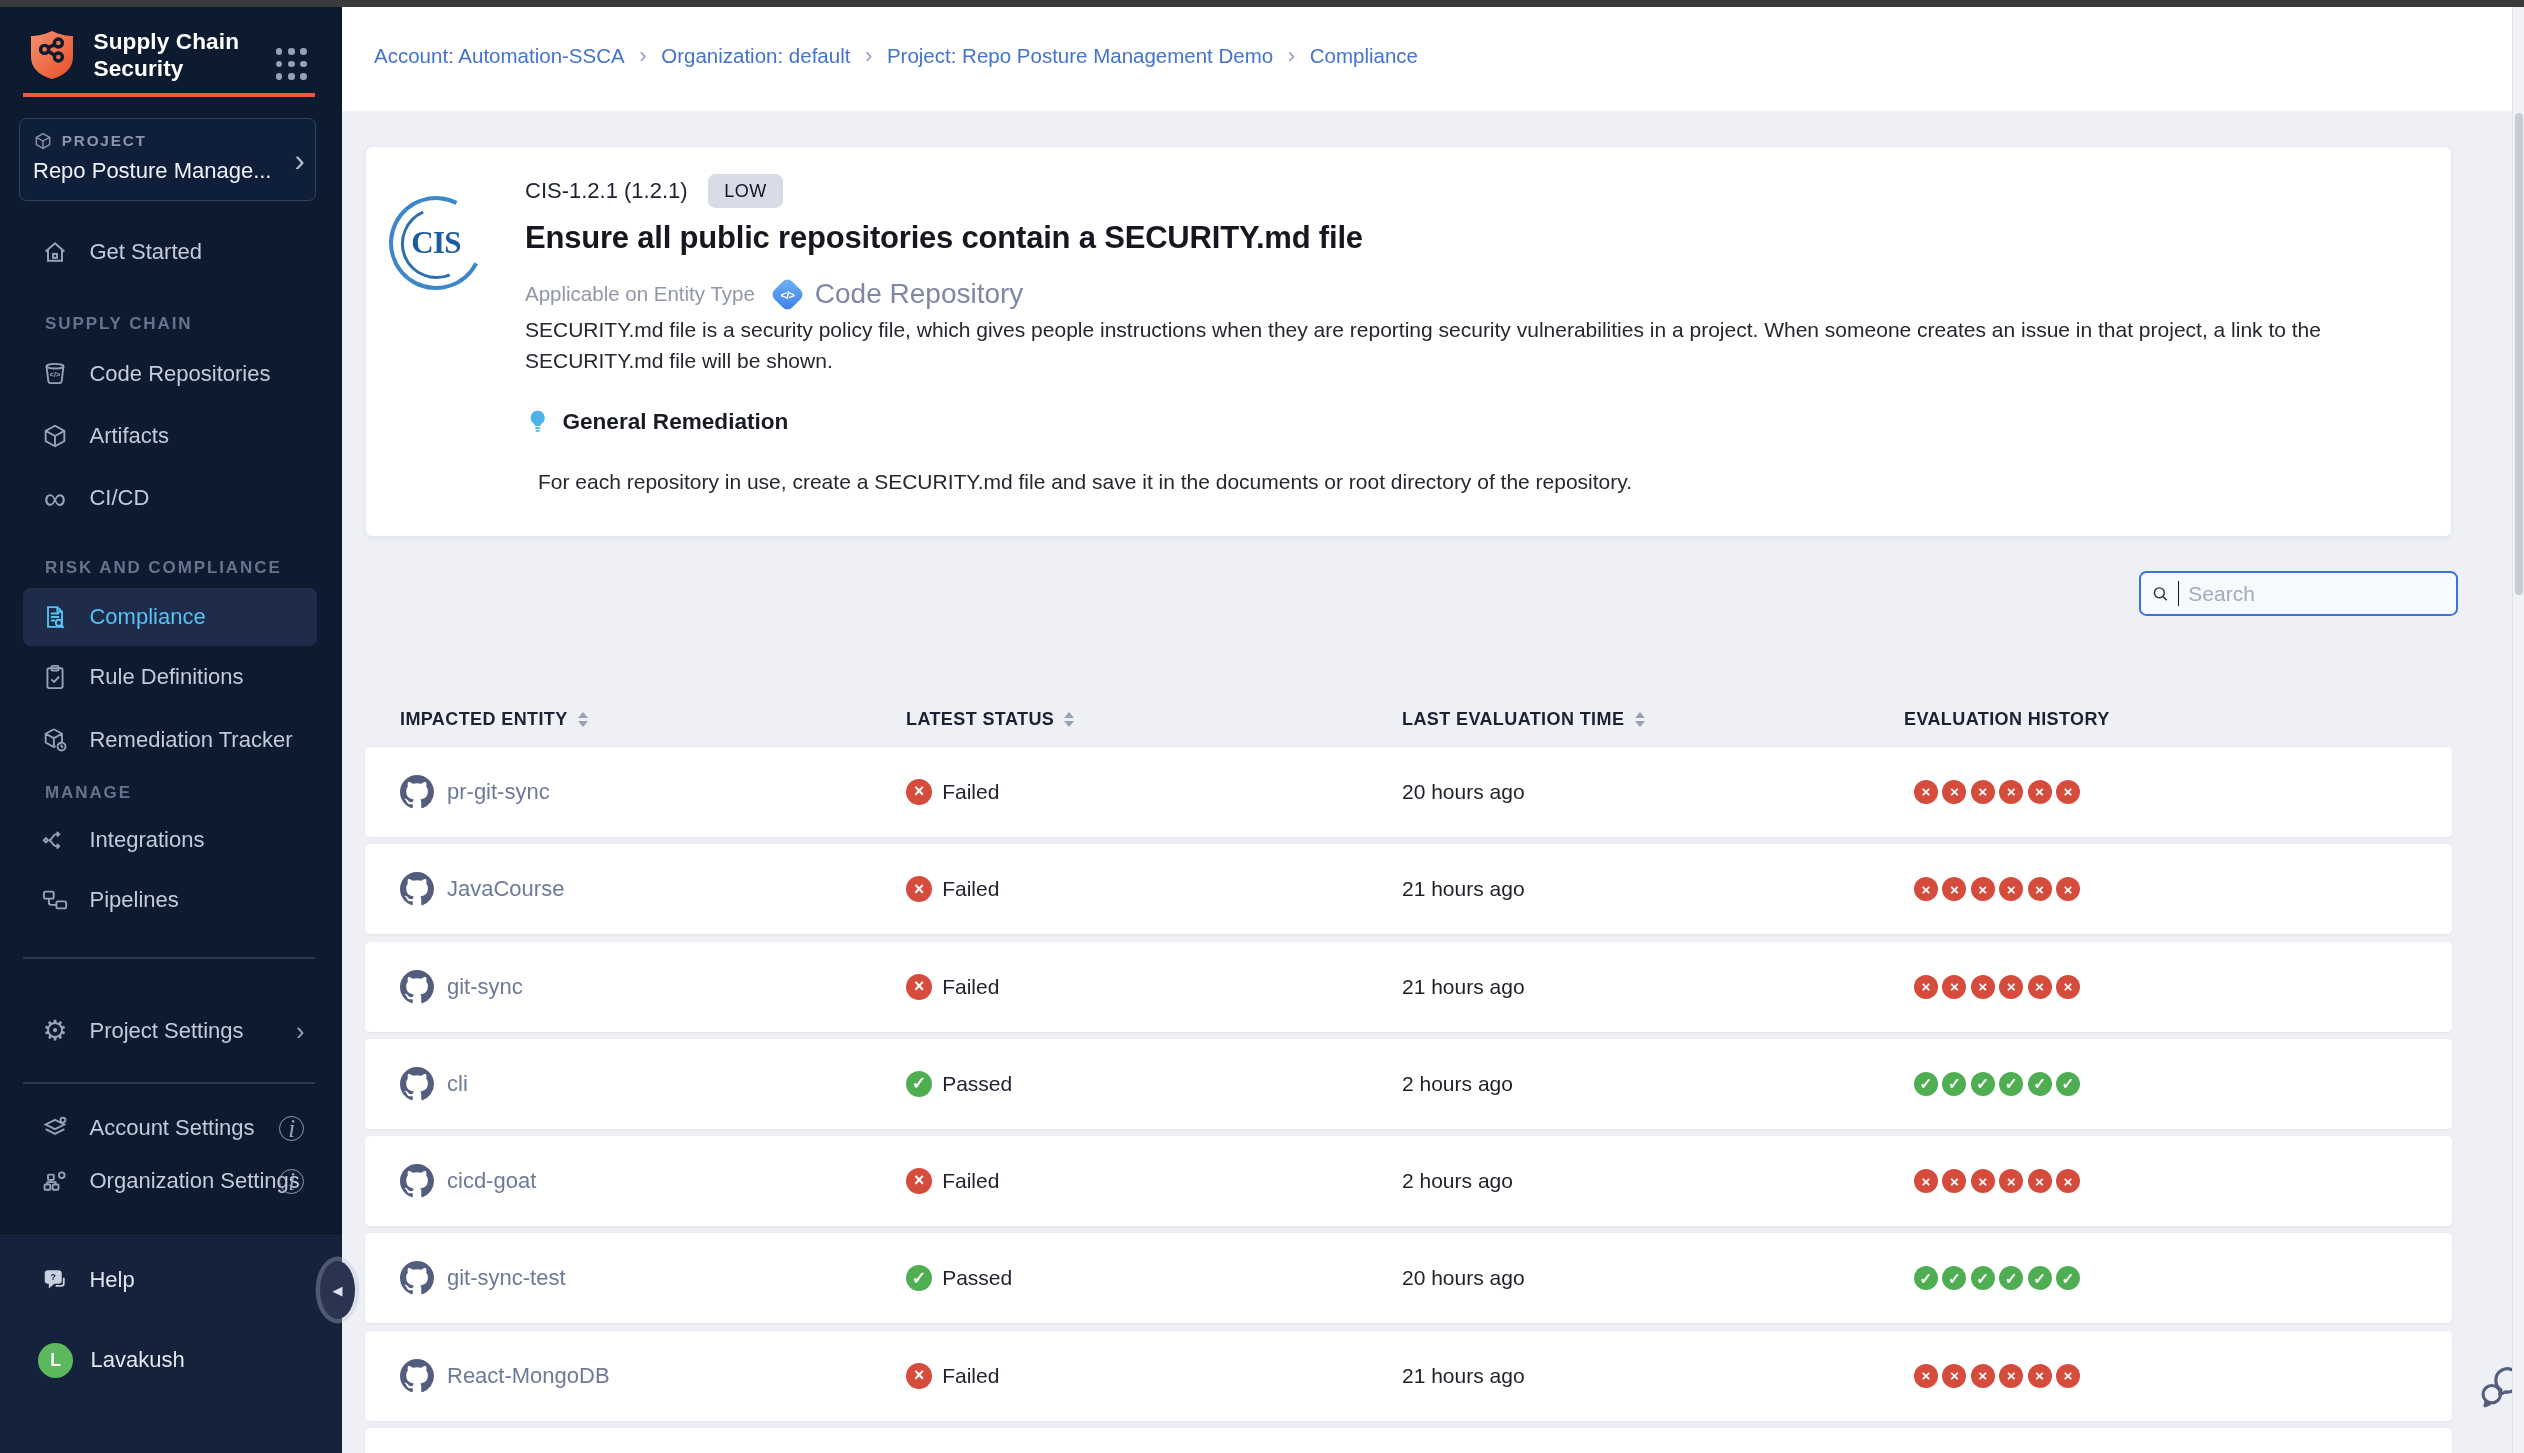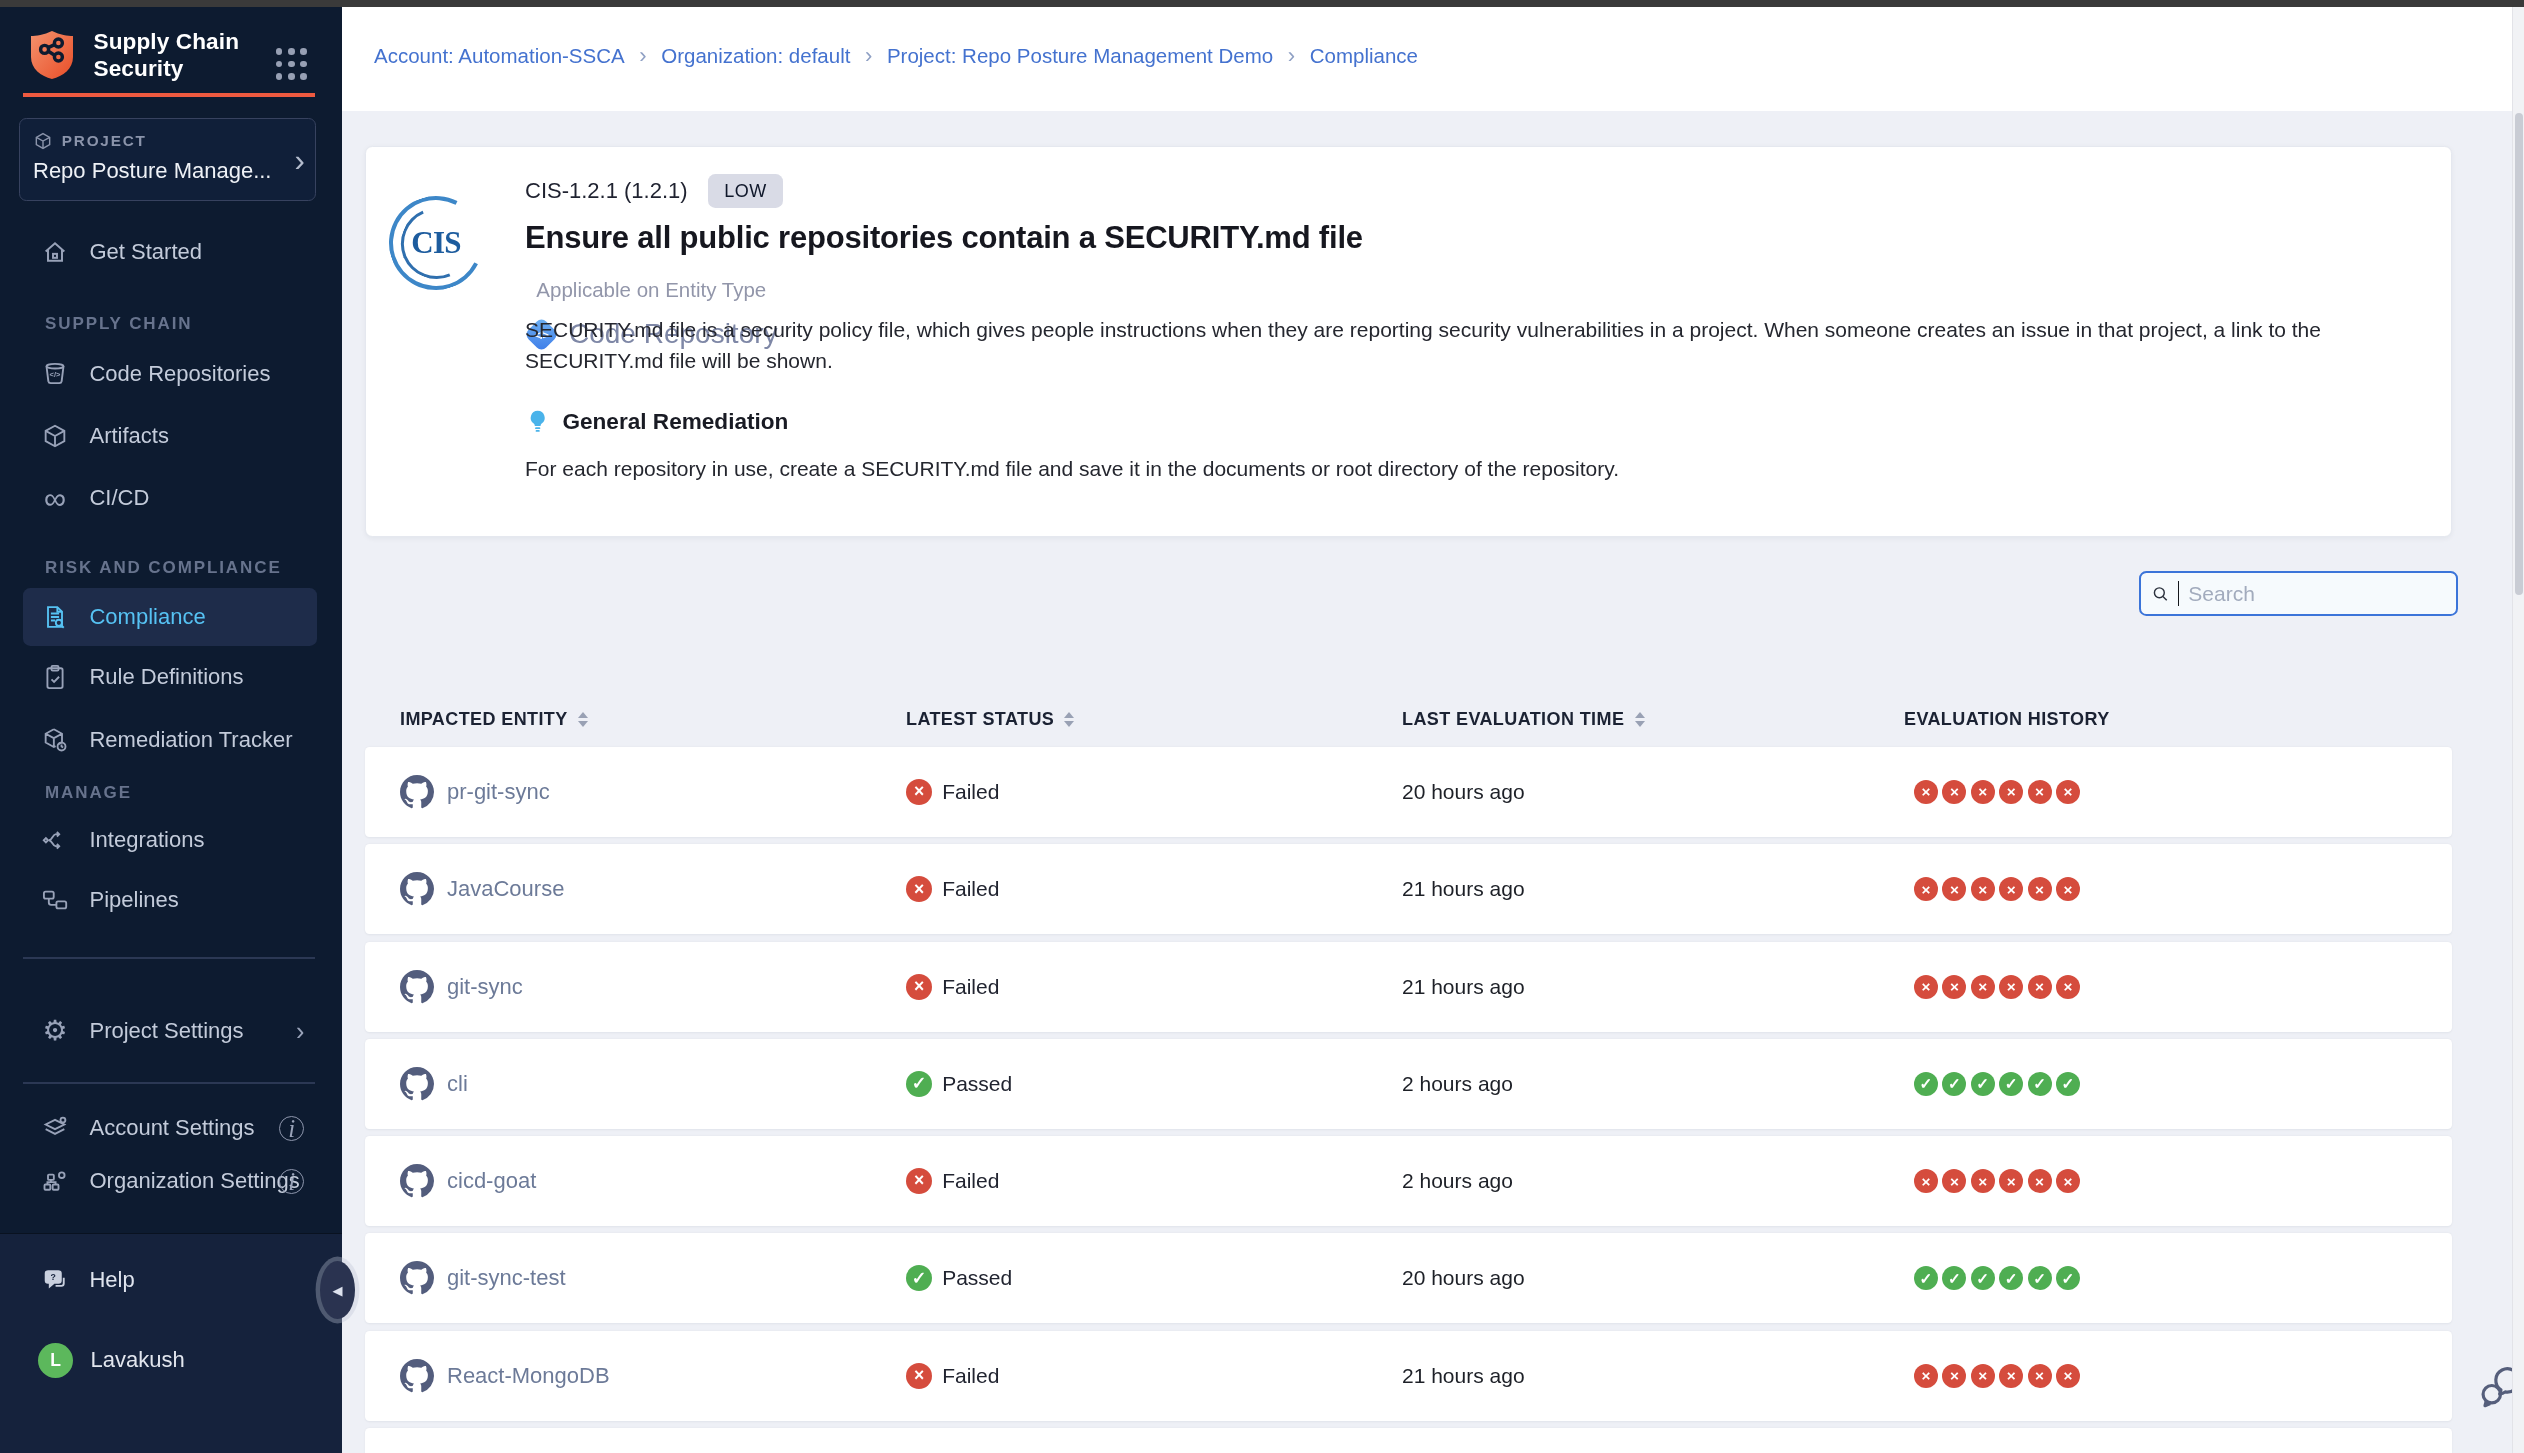--- a/index.html
+++ b/index.html
@@ -58,21 +58,21 @@
     border-bottom-color:#3d87c8;border-radius:50%;transform:rotate(-18deg);}
   .cis-arc2{position:absolute;inset:11.7px;border:3.7px solid transparent;border-left-color:#2f6fae;border-bottom-color:#2f6fae;
     border-radius:50%;transform:rotate(22deg);}
   .cis-text{position:absolute;inset:0;display:flex;align-items:center;justify-content:center;
     font-family:"Liberation Serif",serif;font-weight:700;font-size:31px;color:#1d5c9e;letter-spacing:-0.7px;}
   .rule-head{position:absolute;top:174px;left:525px;display:flex;align-items:center;gap:20.5px;}
   .rule-id{font-size:22px;color:#1f2230;font-weight:500;}
   .sev-badge{background:#d9dbe6;color:#0f172a;font-size:18px;font-weight:400;letter-spacing:0.6px;
     padding:8px 16px;border-radius:7.3px;line-height:1;}
   .rule-title{position:absolute;top:220px;left:525px;font-size:31px;font-weight:700;color:#16171f;letter-spacing:-0.2px;}
-  .meta-row{position:absolute;top:278px;left:525px;display:flex;align-items:center;gap:16px;flex-direction:column;}
+  .meta-row{position:absolute;top:278px;left:525px;display:flex;align-items:center;gap:16px;}
   .meta-label{font-size:20.5px;color:#9296aa;}
   .entity-chip{display:flex;align-items:center;gap:14.6px;}
   .diamond{width:25px;height:25px;border-radius:6.6px;background:linear-gradient(135deg,#72b4f3,#3c7be8);
     transform:rotate(45deg);display:flex;align-items:center;justify-content:center;margin-left:4.4px;}
   .diamond b{transform:rotate(-45deg);color:#fff;font-size:11px;font-weight:700;letter-spacing:-0.7px;}
   .entity-chip .val{font-size:28px;color:#7e87a6;font-weight:500;}
   .desc{position:absolute;top:314px;left:525px;width:1894px;font-size:21px;line-height:31px;color:#25272f;}
   .rem-head{position:absolute;top:409px;left:526px;display:flex;align-items:center;gap:13px;}
   .rem-head b{font-size:22.6px;color:#191b24;}
   .rem-text{position:absolute;top:457px;left:525px;font-size:21px;color:#25272f;}
@@ -374,21 +374,21 @@
 
 <div class="rem-head">
   <svg width="23.4" height="26" viewBox="0 0 24 26" fill="#4ab3ea">
     <path d="M12 1.5a7.2 7.2 0 0 0-4.1 13.1c.7.5 1.1 1.7 1.1 2.4h6c0-.7.4-1.9 1.1-2.4A7.2 7.2 0 0 0 12 1.5z"></path>
     <rect x="9.3" y="18.4" width="5.4" height="1.9" rx=".9"></rect>
     <rect x="9.9" y="21.2" width="4.2" height="1.9" rx=".9"></rect>
   </svg>
   <b>General Remediation</b>
 </div>
 
-<p class="rem-text" style="margin:0">For each repository in use, create a SECURITY.md file and save it in the documents or root directory of the repository.</p>
+<p class="rem-text" style="margin:13px">For each repository in use, create a SECURITY.md file and save it in the documents or root directory of the repository.</p>
 
 <div class="search-box">
   <svg width="22" height="22" viewBox="0 0 24 24" fill="none" stroke="#2b313d" stroke-width="1.8">
     <circle cx="10.5" cy="10.5" r="6.2"></circle>
       <path d="M15 15l4.8 4.8"></path>
   </svg>
   <span class="caret"></span>
   <input type="text" placeholder="Search" style="">
 </div>
 

